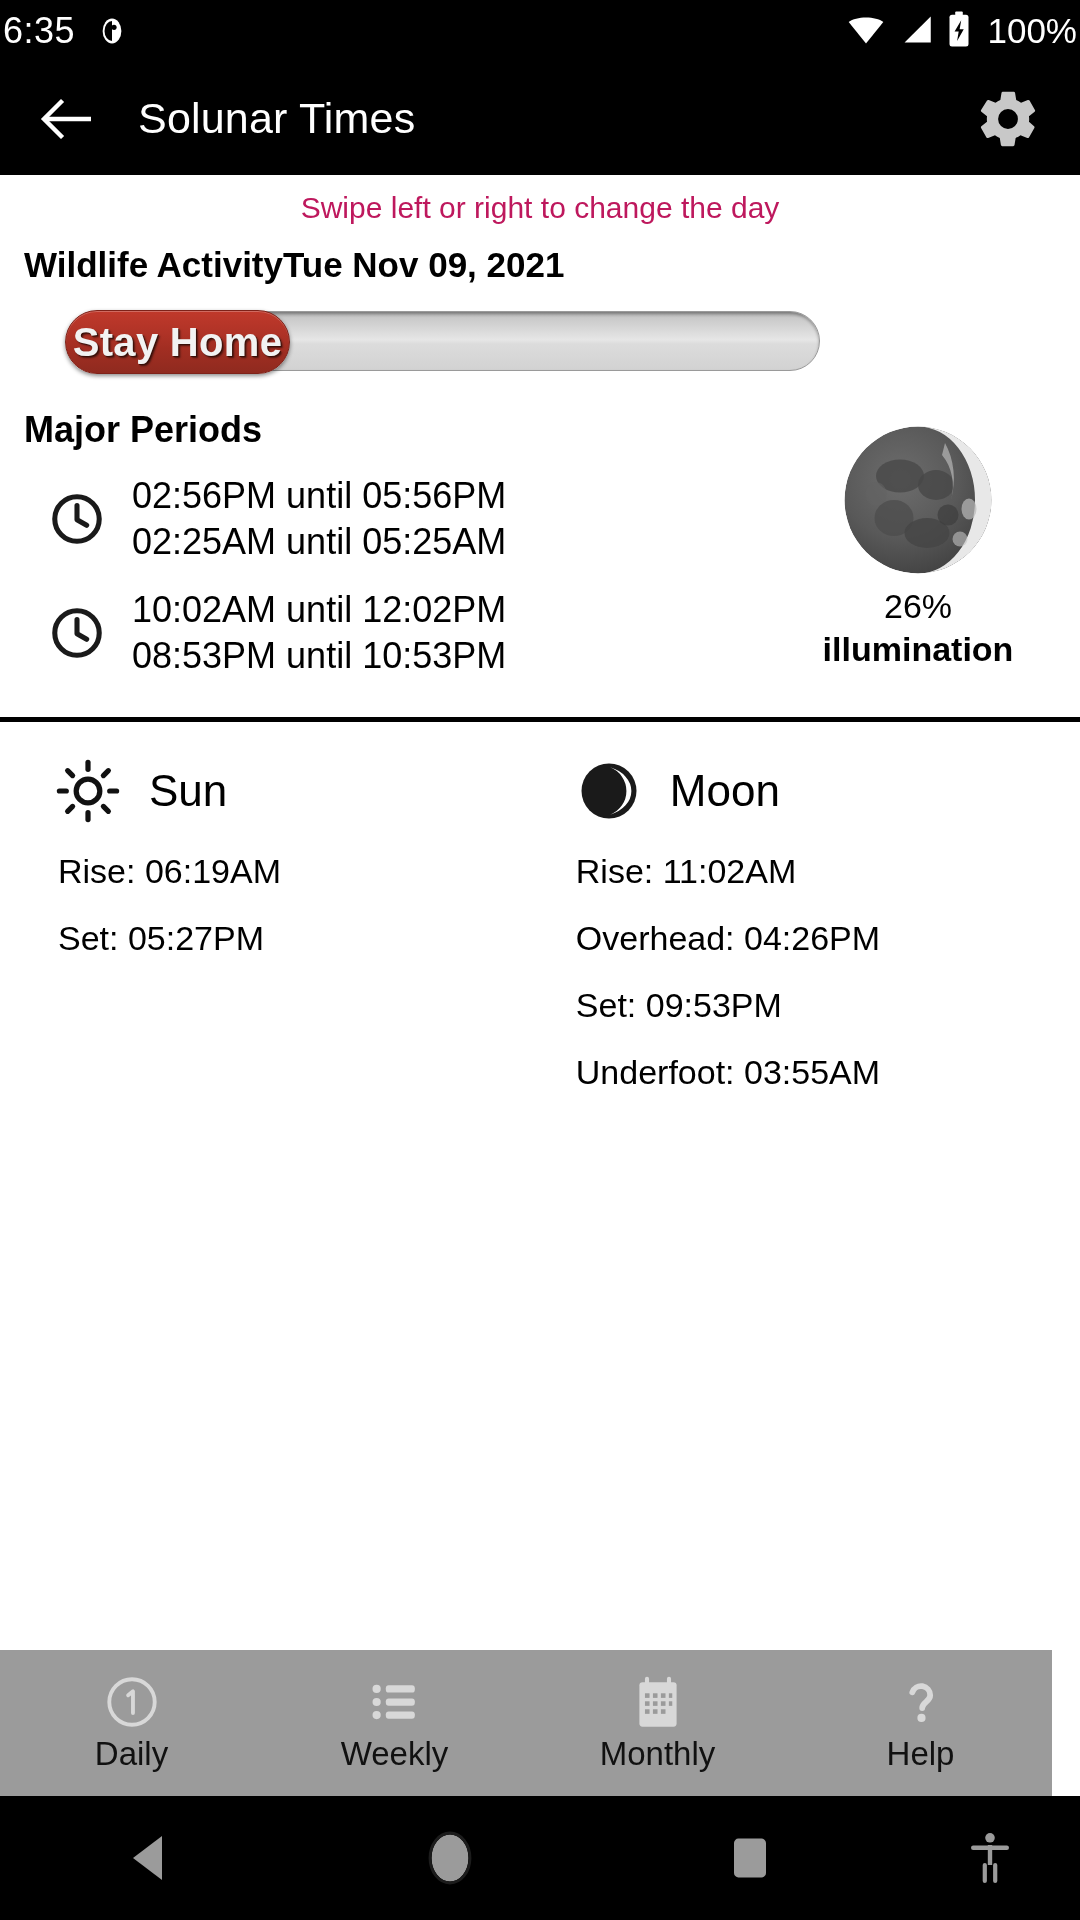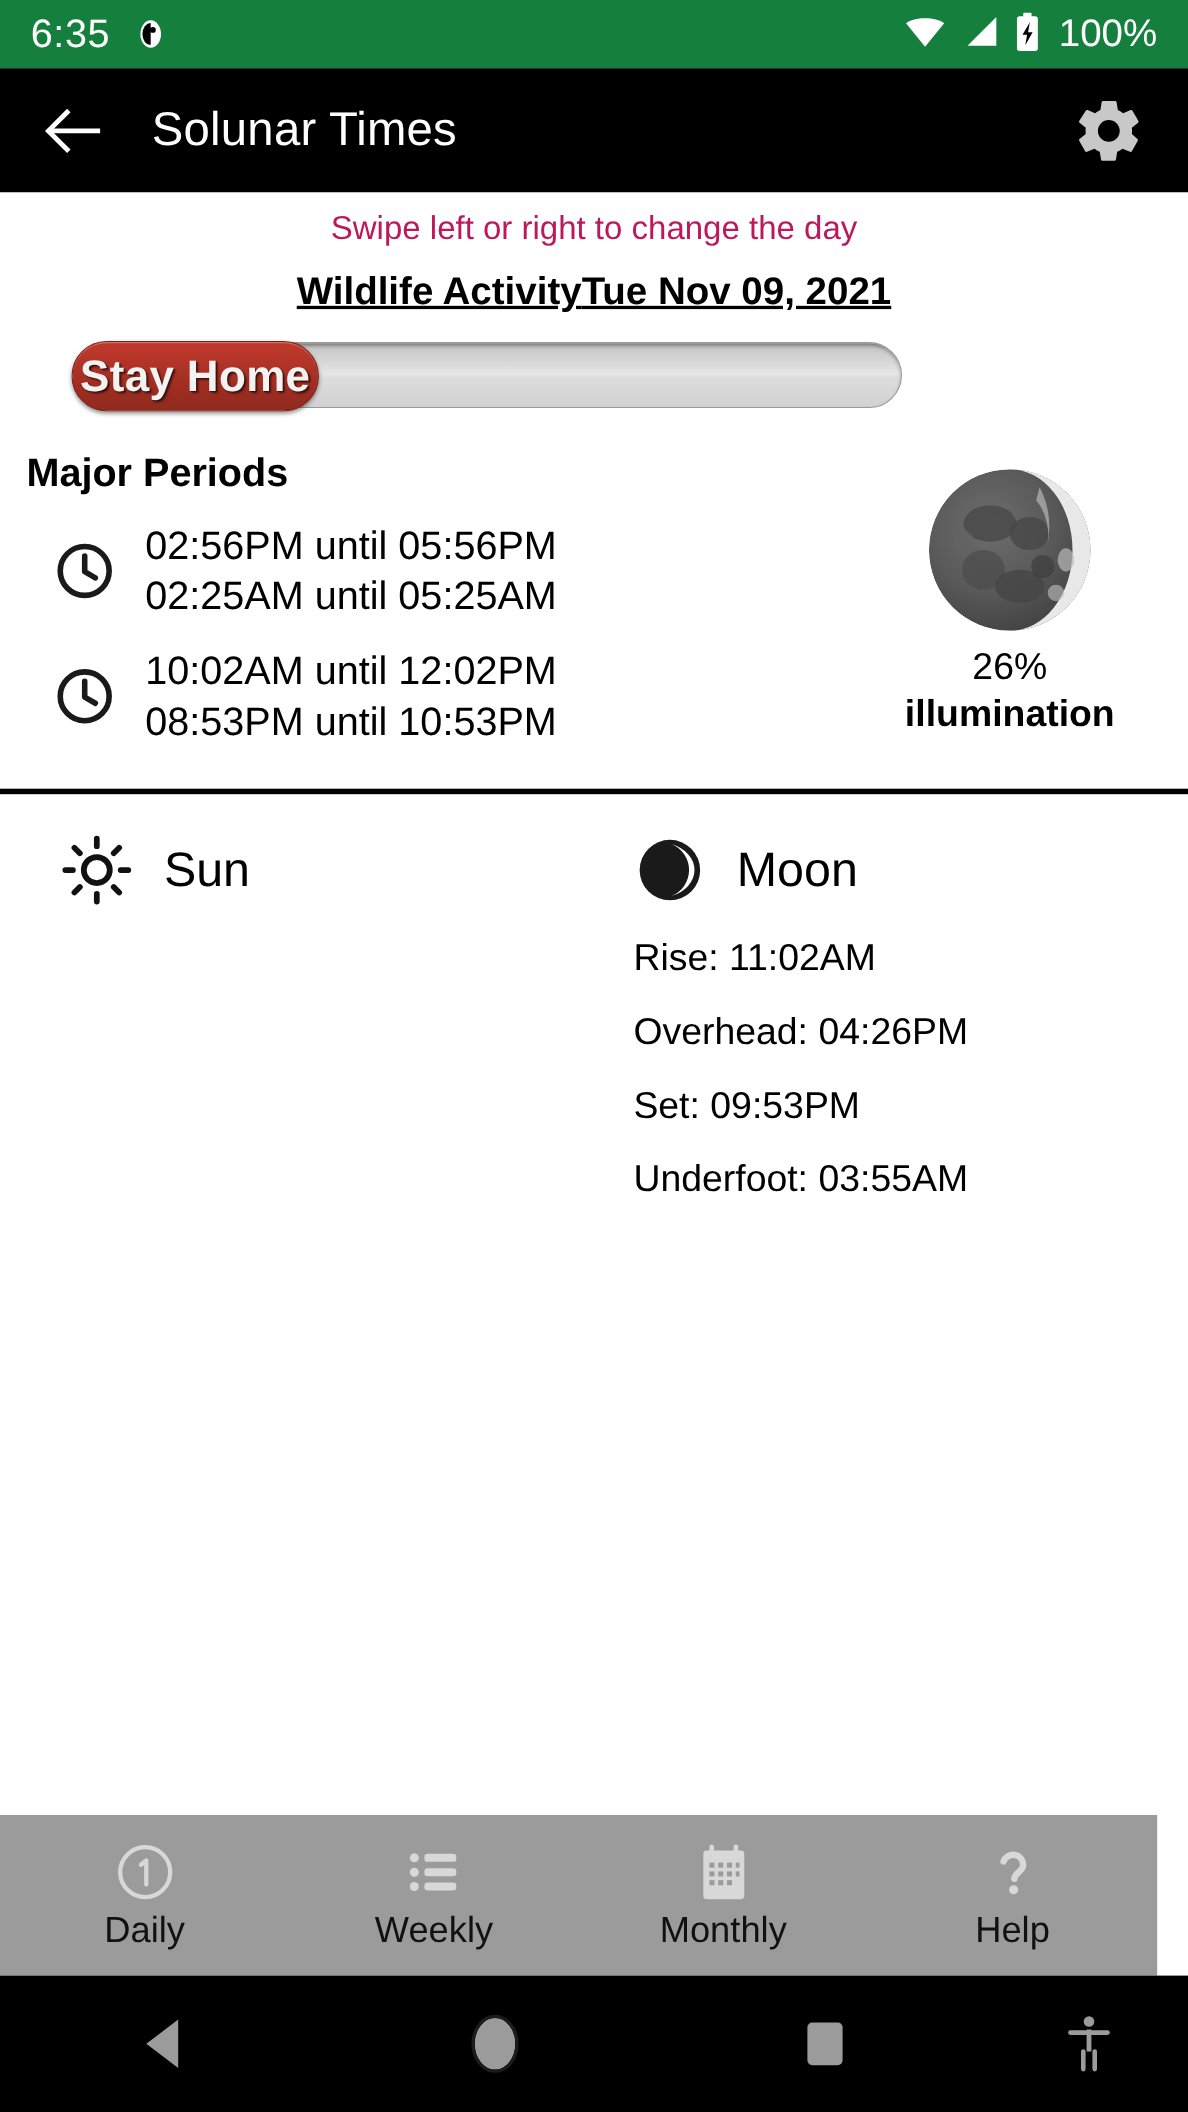--- a/index.html
+++ b/index.html
@@ -6,22 +6,22 @@
   html, body {
     width:1080px; height:1920px;
     background:#ffffff;
     font-family:"Liberation Sans", sans-serif;
     overflow:hidden;
   }
   #screen { position:relative; width:1080px; height:1920px; background:#fff; }
 
   
   .statusbar {
-    height:62px; background:#15803d; color:#fff;
-    display:flex; align-items:center; padding:0 28px;
+    height:62px; background:#000000; color:#fff;
+    display:flex; align-items:center; padding:0 3px;
   }
   .sb-time { font-size:36px; letter-spacing:0.5px; }
   .sb-notif { margin-left:22px; width:30px; height:30px; display:flex; align-items:center; }
   .sb-spacer { flex:1; }
   .sb-right { display:flex; align-items:center; gap:12px; }
   .sb-battery-pct { font-size:35px; font-weight:400; margin-left:3px; }
 
   
   .appbar {
     height:113px; background:#000; color:#fff;
@@ -32,23 +32,22 @@
   .appbar-spacer { flex:1; }
   .gear-btn { width:72px; height:72px; display:flex; align-items:center; justify-content:center; margin-right:6px; }
 
   
   .content { position:relative; background:#fff; }
   .swipe-hint {
     text-align:center; font-size:30px; color:#be185d;
     padding-top:16px; font-weight:400;
   }
   .activity-row {
-    display:flex; align-items:baseline; justify-content:center;
+    display:flex; align-items:baseline; justify-content:flex-start;
     padding:20px 24px 0 24px;
-    text-decoration:underline;
   }
   .activity-title { font-size:35px; font-weight:bold; color:#000; }
   .activity-date  { font-size:35px; font-weight:bold; color:#000; }
 
   
   .bar-wrap { padding:26px 28px 0 68px; }
   .bar-track {
     position:relative; height:60px; border-radius:30px;
     background:linear-gradient(to bottom,#a9a9a9 0%,#c9c9c9 10%,#e6e6e6 48%,#dcdcdc 55%,#d2d2d2 100%);
     border:1px solid #9a9a9a;
@@ -274,20 +273,24 @@
                 <line x1="19.9" y1="12" x2="22.4" y2="12"></line>
                 <line x1="4.6" y1="4.6" x2="6.4" y2="6.4"></line>
                 <line x1="17.6" y1="17.6" x2="19.4" y2="19.4"></line>
                 <line x1="17.6" y1="6.4" x2="19.4" y2="4.6"></line>
                 <line x1="4.6" y1="19.4" x2="6.4" y2="17.6"></line>
               </g>
             </svg>
           </span>
           <span class="body-name">Sun</span>
         </div>
+        <div class="body-lines">
+          <div class="body-line">Rise: 06:19AM</div>
+          <div class="body-line">Set: 05:27PM</div>
+        </div>
       </div>
 
       <div class="body-col moon-col">
         <div class="body-head">
           <span class="body-icon">
             <svg width="66" height="66" viewBox="0 0 24 24">
               <circle cx="12" cy="12" r="10" fill="#1a1a1a"></circle>
               <path d="M12.4 3.4 A9.2 9.2 0 0 1 12.4 20.6 A12 9.2 0 0 0 12.4 3.4 Z" fill="#ffffff"></path>
             </svg>
           </span>

